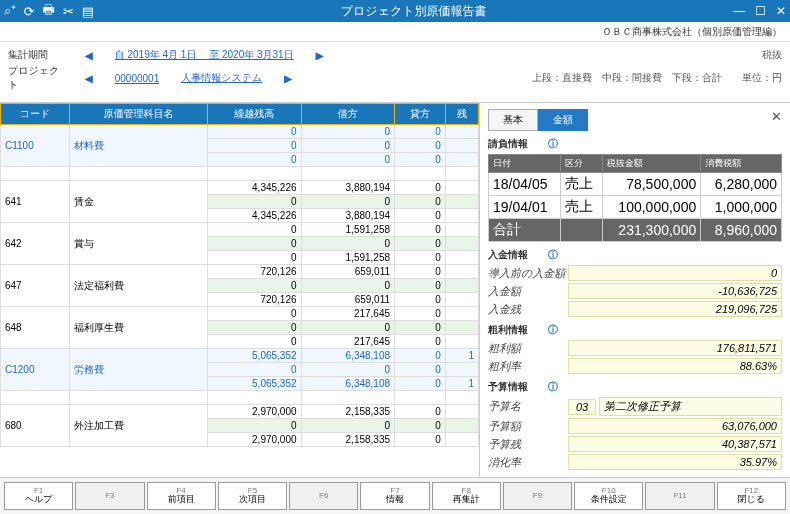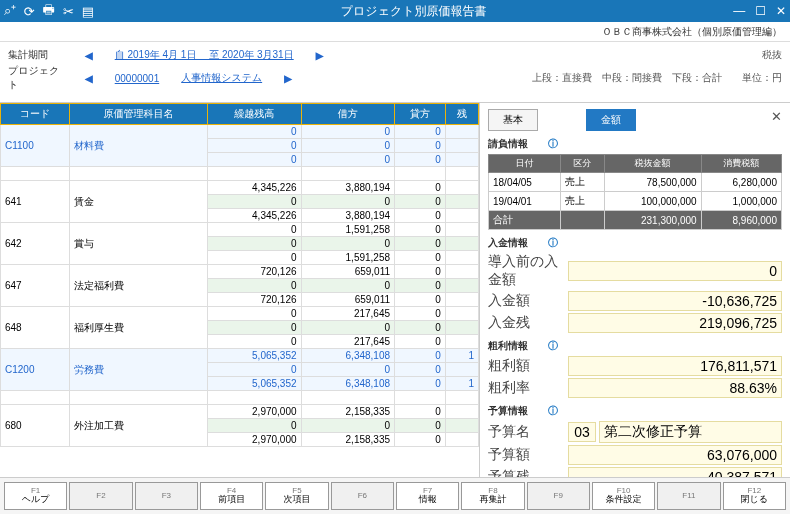--- a/index.html
+++ b/index.html
@@ -19,31 +19,31 @@
 .main { flex: 1; display: flex; border-top: 1px solid #ccc; overflow: hidden; }
 .grid-pane { flex: 1; overflow: auto; border-right: 1px solid #ccc; }
 table.grid { border-collapse: collapse; width: 100%; }
 table.grid th { background: #1976b8; color: #fff; font-weight: normal; padding: 3px 4px; border: 1px solid #eab308; text-align: center; font-size: 10px; }
 table.grid td { border: 1px solid #ddd; padding: 1px 4px; height: 14px; font-size: 10px; text-align: right; }
 table.grid td.code, table.grid td.name { text-align: left; }
 tr.hi td { color: #2266cc; background: #f0f7ff; }
 tr.mid td { background: #eaf5ea; }
 .detail-pane { width: 310px; padding: 6px 8px; overflow: auto; }
 .detail-close { float: right; font-size: 13px; cursor: pointer; color: #555; }
-.tabs { display: flex; margin-bottom: 6px; gap: 48px; }
+.tabs { display: flex; margin-bottom: 6px; }
 .tab { padding: 3px 14px; border: 1px solid #aaa; font-size: 10px; cursor: pointer; background: #f5f5f5; }
 .tab.active { background: #2279c4; color: #fff; border-color: #2279c4; }
 .sect { margin: 6px 0 3px; font-size: 10px; font-weight: bold; color: #333; display: flex; align-items: center; gap: 20px; }
 .sect .info { color: #2279c4; font-size: 10px; }
 table.det { border-collapse: collapse; width: 100%; margin-bottom: 6px; }
-table.det th { background: #666; color: #fff; padding: 2px 4px; font-weight: normal; font-size: 9px; border: 1px solid #888; text-align: center; }
-table.det td { padding: 2px 4px; font-size: 10px; border: 1px solid #ccc; text-align: right; }
+table.det th { background: #666; color: #fff; padding: 2px 4px; font-weight: normal; font-size: 9px; border: 1px solid #888; text-align: left; }
+table.det td { padding: 2px 4px; font-size: 14px; border: 1px solid #ccc; text-align: right; }
 table.det td.l { text-align: left; }
 table.det tr.total td { background: #666; color: #fff; }
-.kv { display: flex; align-items: center; margin: 2px 0; font-size: 14px; }
+.kv { display: flex; align-items: center; margin: 2px 0; font-size: 11px; font-style: italic; }
 .kv .k { width: 80px; color: #444; }
 .kv .v { flex: 1; text-align: right; background: #fffce6; border: 1px solid #e5dca0; padding: 1px 4px; }
 .fkeys { display: flex; gap: 2px; padding: 4px; border-top: 1px solid #ccc; background: #f5f5f5; }
 .fkey { flex: 1; height: 28px; border: 1px solid #999; background: #fff; display: flex; flex-direction: column; align-items: center; justify-content: center; font-size: 9px; line-height: 1.1; cursor: pointer; }
 .fkey.dis { color: #aaa; background: #f0f0f0; }
 .fkey .fn { font-size: 8px; color: #777; }
 </style>
 </head>
 <body>
 
@@ -358,24 +358,20 @@
       </div>
   </div>
 </div>
 
 <div class="fkeys" id="fkeys">
     <div class="fkey">
       <span class="fn">F1</span>
       <span>ヘルプ</span>
     </div>
     <div class="fkey dis">
-      <span class="fn">F2</span>
-      <span></span>
-    </div>
-    <div class="fkey dis">
       <span class="fn">F3</span>
       <span></span>
     </div>
     <div class="fkey">
       <span class="fn">F4</span>
       <span>前項目</span>
     </div>
     <div class="fkey">
       <span class="fn">F5</span>
       <span>次項目</span>

